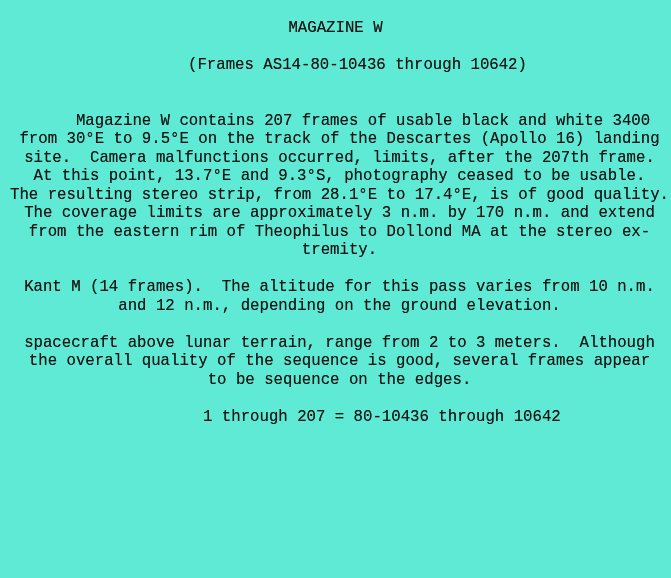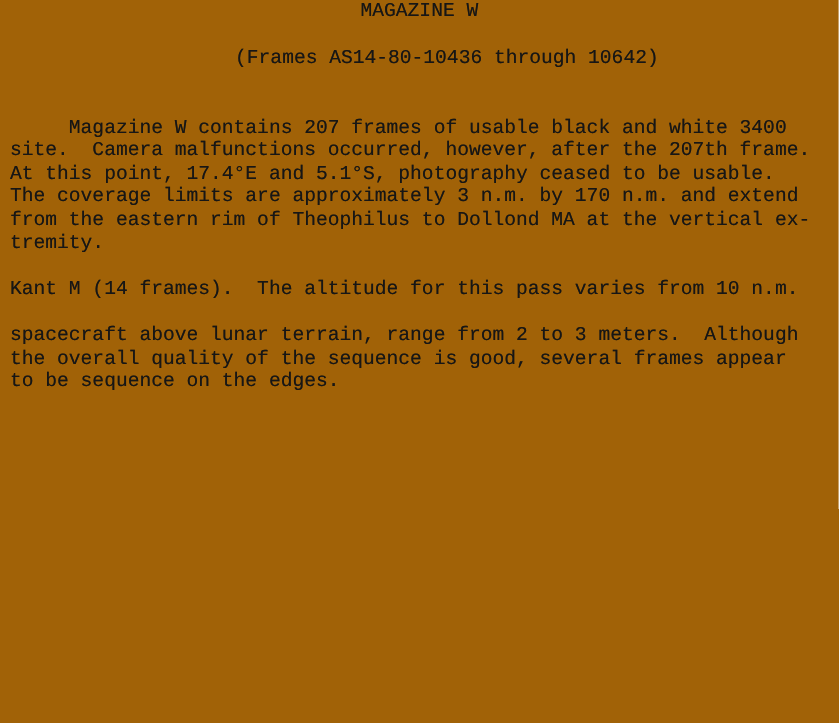--- a/index.html
+++ b/index.html
@@ -5,71 +5,78 @@
   html, body {
     margin: 0;
     padding: 0;
     background: #ffffff;
   }
   .page {
     position: relative;
     width: 671px;
     height: 578px;
     box-sizing: border-box;
-    background: #a16207;
-    padding-top: 0;
+    background: #5eead4;
+    padding-top: 19px;
     overflow: hidden;
     font-family: "Liberation Mono", "DejaVu Sans Mono", monospace;
     font-size: 15.7px;
     line-height: 18.5px;
     color: #161616;
     text-shadow: 0 0 0.5px rgba(20, 20, 20, 0.65);
   }
   .line {
     white-space: pre;
     height: 18.5px;
   }
   .centered {
     text-align: center;
   }
   .subtitle-row {
     margin-top: 18.5px;
     margin-left: 44px;
   }
   .body-block {
     padding: 37px 0 0 8px;
+    text-align: center;
   }
   .paragraph + .paragraph {
     margin-top: 18.5px;
   }
 </style>
 </head>
 <body>
 
 <div class="page">
   <div class="line centered">MAGAZINE W</div>
   <div class="line centered subtitle-row">(Frames AS14-80-10436 through 10642)</div>
 
   <div class="body-block">
 
     <div class="paragraph">
       <div class="line">     Magazine W contains 207 frames of usable black and white 3400</div>
-      <div class="line">site.  Camera malfunctions occurred, however, after the 207th frame.</div>
-      <div class="line">At this point, 17.4°E and 5.1°S, photography ceased to be usable.</div>
+      <div class="line">from 30°E to 9.5°E on the track of the Descartes (Apollo 16) landing</div>
+      <div class="line">site.  Camera malfunctions occurred, limits, after the 207th frame.</div>
+      <div class="line">At this point, 13.7°E and 9.3°S, photography ceased to be usable.</div>
+      <div class="line">The resulting stereo strip, from 28.1°E to 17.4°E, is of good quality.</div>
       <div class="line">The coverage limits are approximately 3 n.m. by 170 n.m. and extend</div>
-      <div class="line">from the eastern rim of Theophilus to Dollond MA at the vertical ex-</div>
+      <div class="line">from the eastern rim of Theophilus to Dollond MA at the stereo ex-</div>
       <div class="line">tremity.</div>
     </div>
 
     <div class="paragraph">
       <div class="line">Kant M (14 frames).  The altitude for this pass varies from 10 n.m.</div>
+      <div class="line">and 12 n.m., depending on the ground elevation.</div>
     </div>
 
     <div class="paragraph">
       <div class="line">spacecraft above lunar terrain, range from 2 to 3 meters.  Although</div>
       <div class="line">the overall quality of the sequence is good, several frames appear</div>
       <div class="line">to be sequence on the edges.</div>
     </div>
 
 
+    <div class="paragraph">
+      <div class="line">         1 through 207 = 80-10436 through 10642</div>
+    </div>
 
   </div>
 </div>
 
 </body></html>

